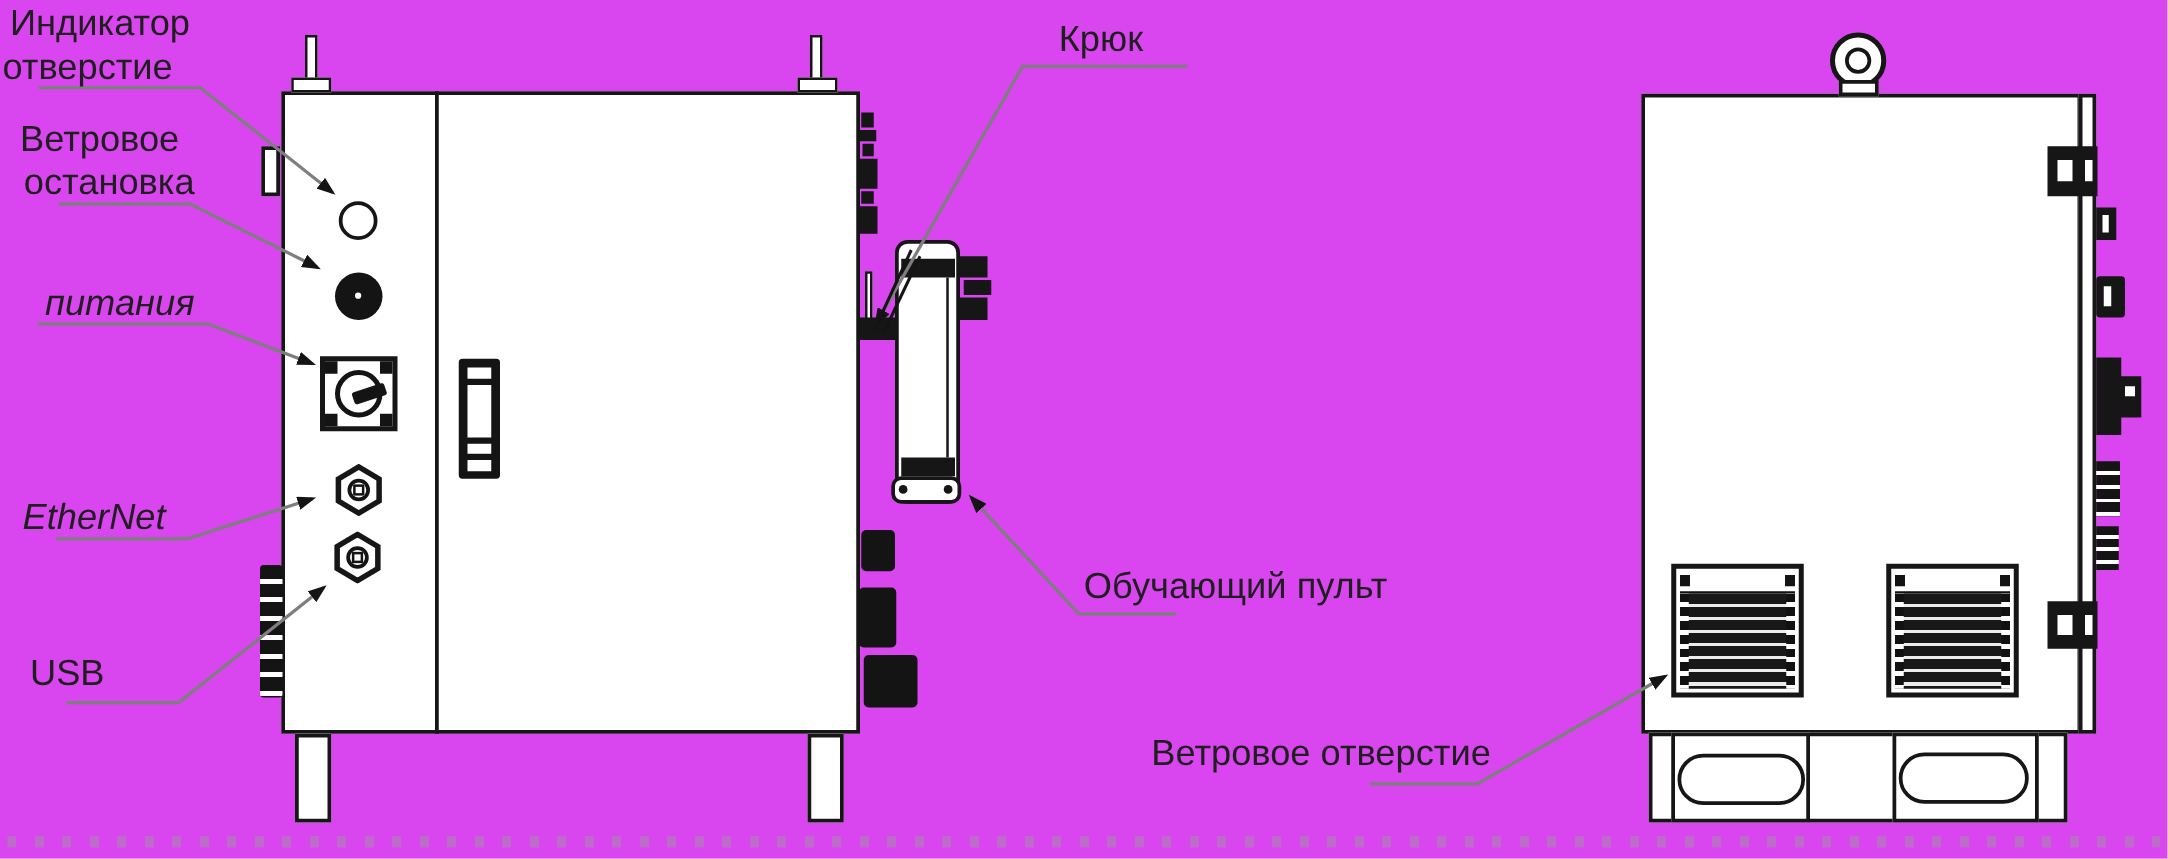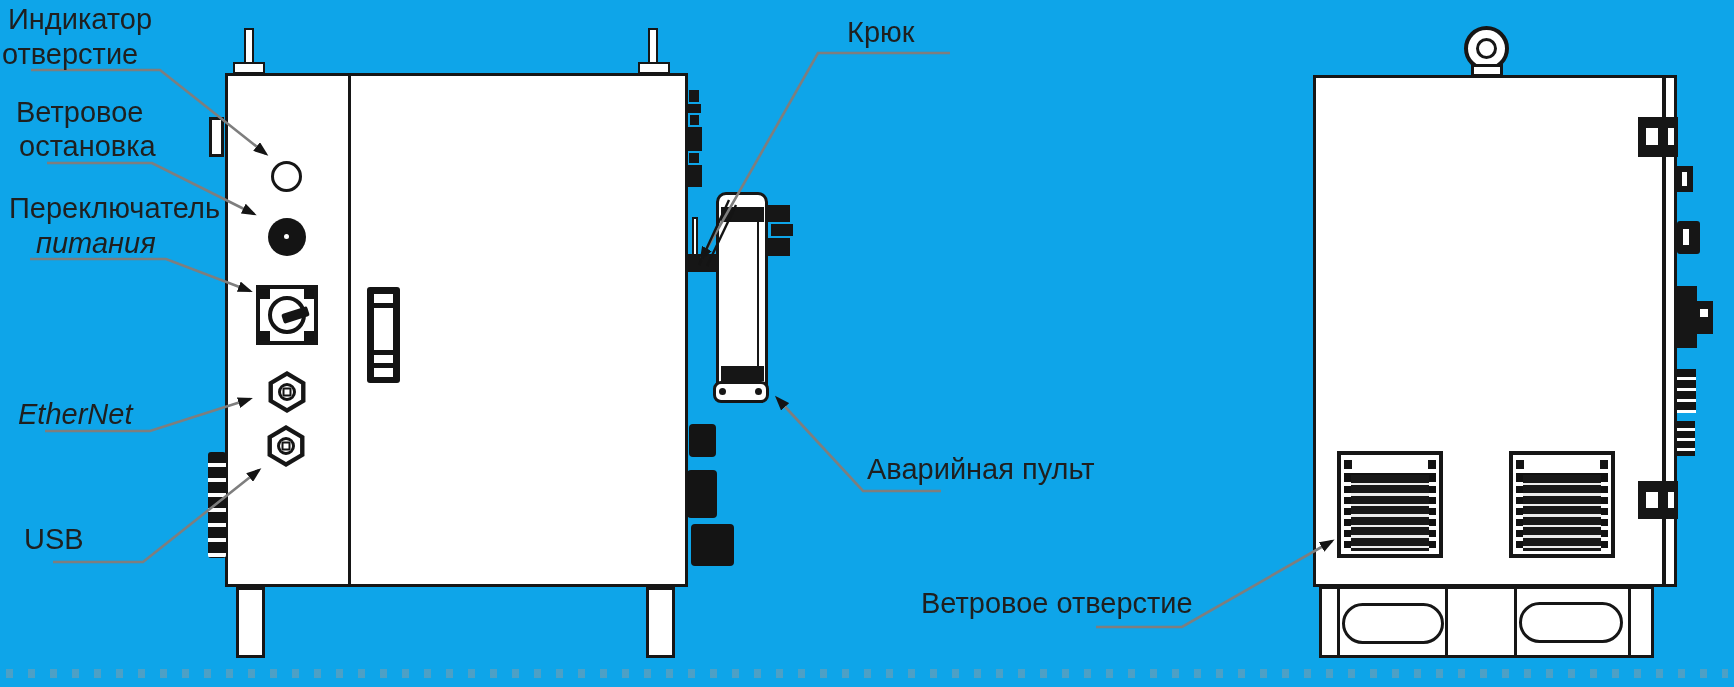--- a/index.html
+++ b/index.html
@@ -1,16 +1,16 @@
 <!DOCTYPE html>
 <html><head>
 <meta charset="utf-8">
 <style>
   html,body{margin:0;padding:0;background:#ffffff;}
-  .canvas{position:relative;width:1734px;height:687px;background:#0ea5e9;overflow:hidden;
+  .canvas{position:relative;width:1734px;height:687px;background:#d946ef;overflow:hidden;
           font-family:"Liberation Sans",sans-serif;}
   
   .lbl{position:absolute;font-size:29px;color:#1f1f1f;white-space:nowrap;line-height:1.1;z-index:6;}
   
   .box{position:absolute;border:3px solid #161616;background:#fff;box-sizing:border-box;}
   .fill{position:absolute;background:#161616;box-sizing:border-box;}
   .vline{position:absolute;width:3px;background:#161616;}
   
   .circle{position:absolute;border:3px solid #161616;border-radius:50%;background:#fff;box-sizing:border-box;}
   .estop{position:absolute;width:38px;height:38px;border-radius:50%;background:#141414;}
@@ -176,22 +176,21 @@
     <g stroke="#141414" stroke-width="2.4">
       <line x1="699" y1="265" x2="729" y2="200"></line>
       <line x1="707" y1="266" x2="736" y2="205"></line>
     </g>
   </svg>
 
   <div class="lbl" style="left:8px;top:4px;">Индикатор</div>
   <div class="lbl" style="left:2px;top:39px;">отверстие</div>
   <div class="lbl" style="left:16px;top:97px;">Ветровое</div>
   <div class="lbl" style="left:19px;top:131px;text-align:right;">остановка</div>
-  <div class="lbl" style="left:9px;top:193px;">Переключатель</div>
   <div class="lbl" style="left:36px;top:228px;font-style:italic;">питания</div>
   <div class="lbl" style="left:18px;top:399px;font-style:italic;">EtherNet</div>
   <div class="lbl" style="left:24px;top:524px;">USB</div>
   <div class="lbl" style="left:847px;top:17px;">Крюк</div>
-  <div class="lbl" style="left:867px;top:454px;">Аварийная пульт</div>
+  <div class="lbl" style="left:867px;top:454px;">Обучающий пульт</div>
   <div class="lbl" style="left:921px;top:588px;">Ветровое отверстие</div>
 
   <div class="dots"></div>
 </div>
 
 </body></html>

